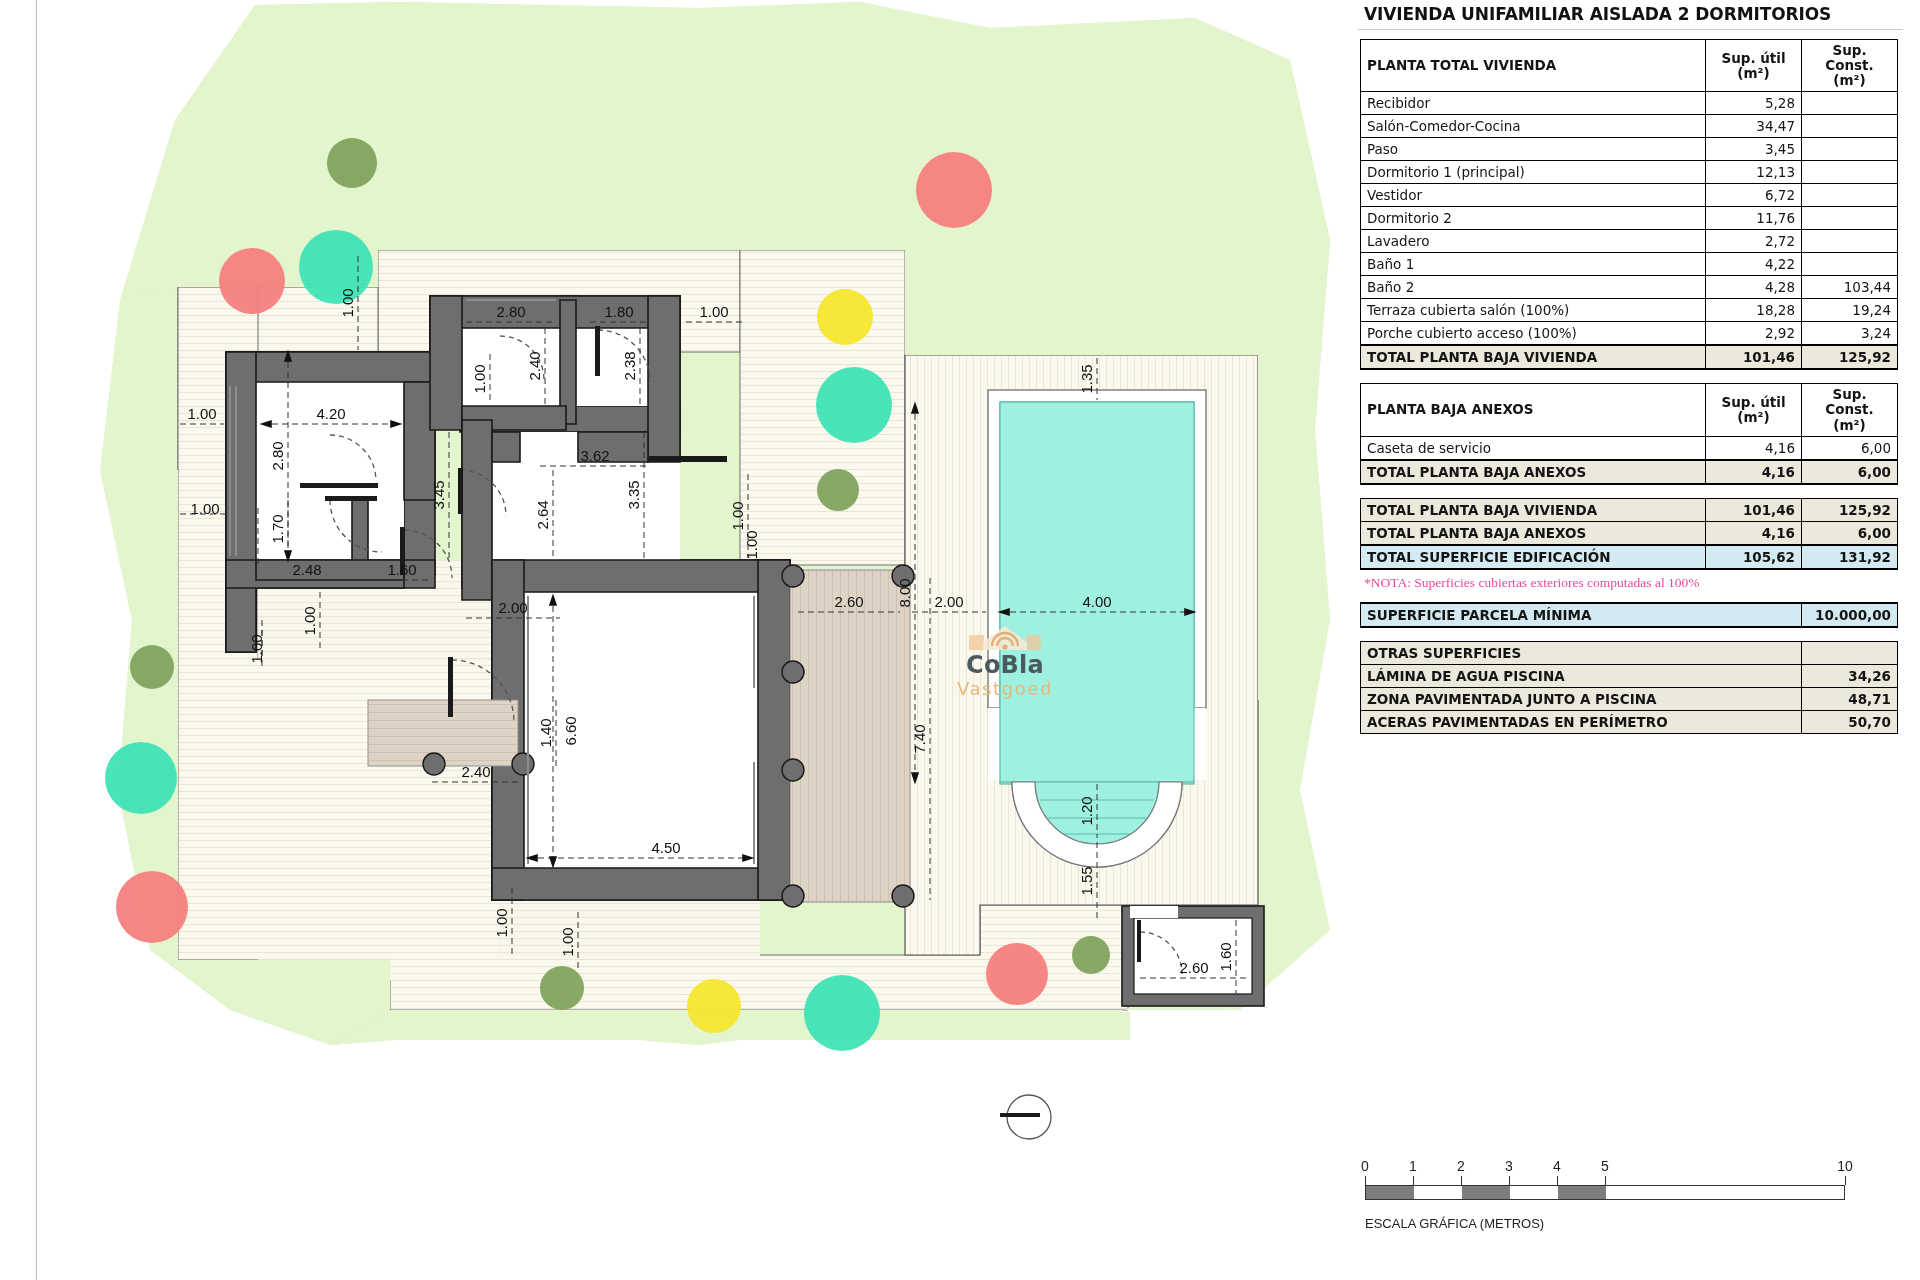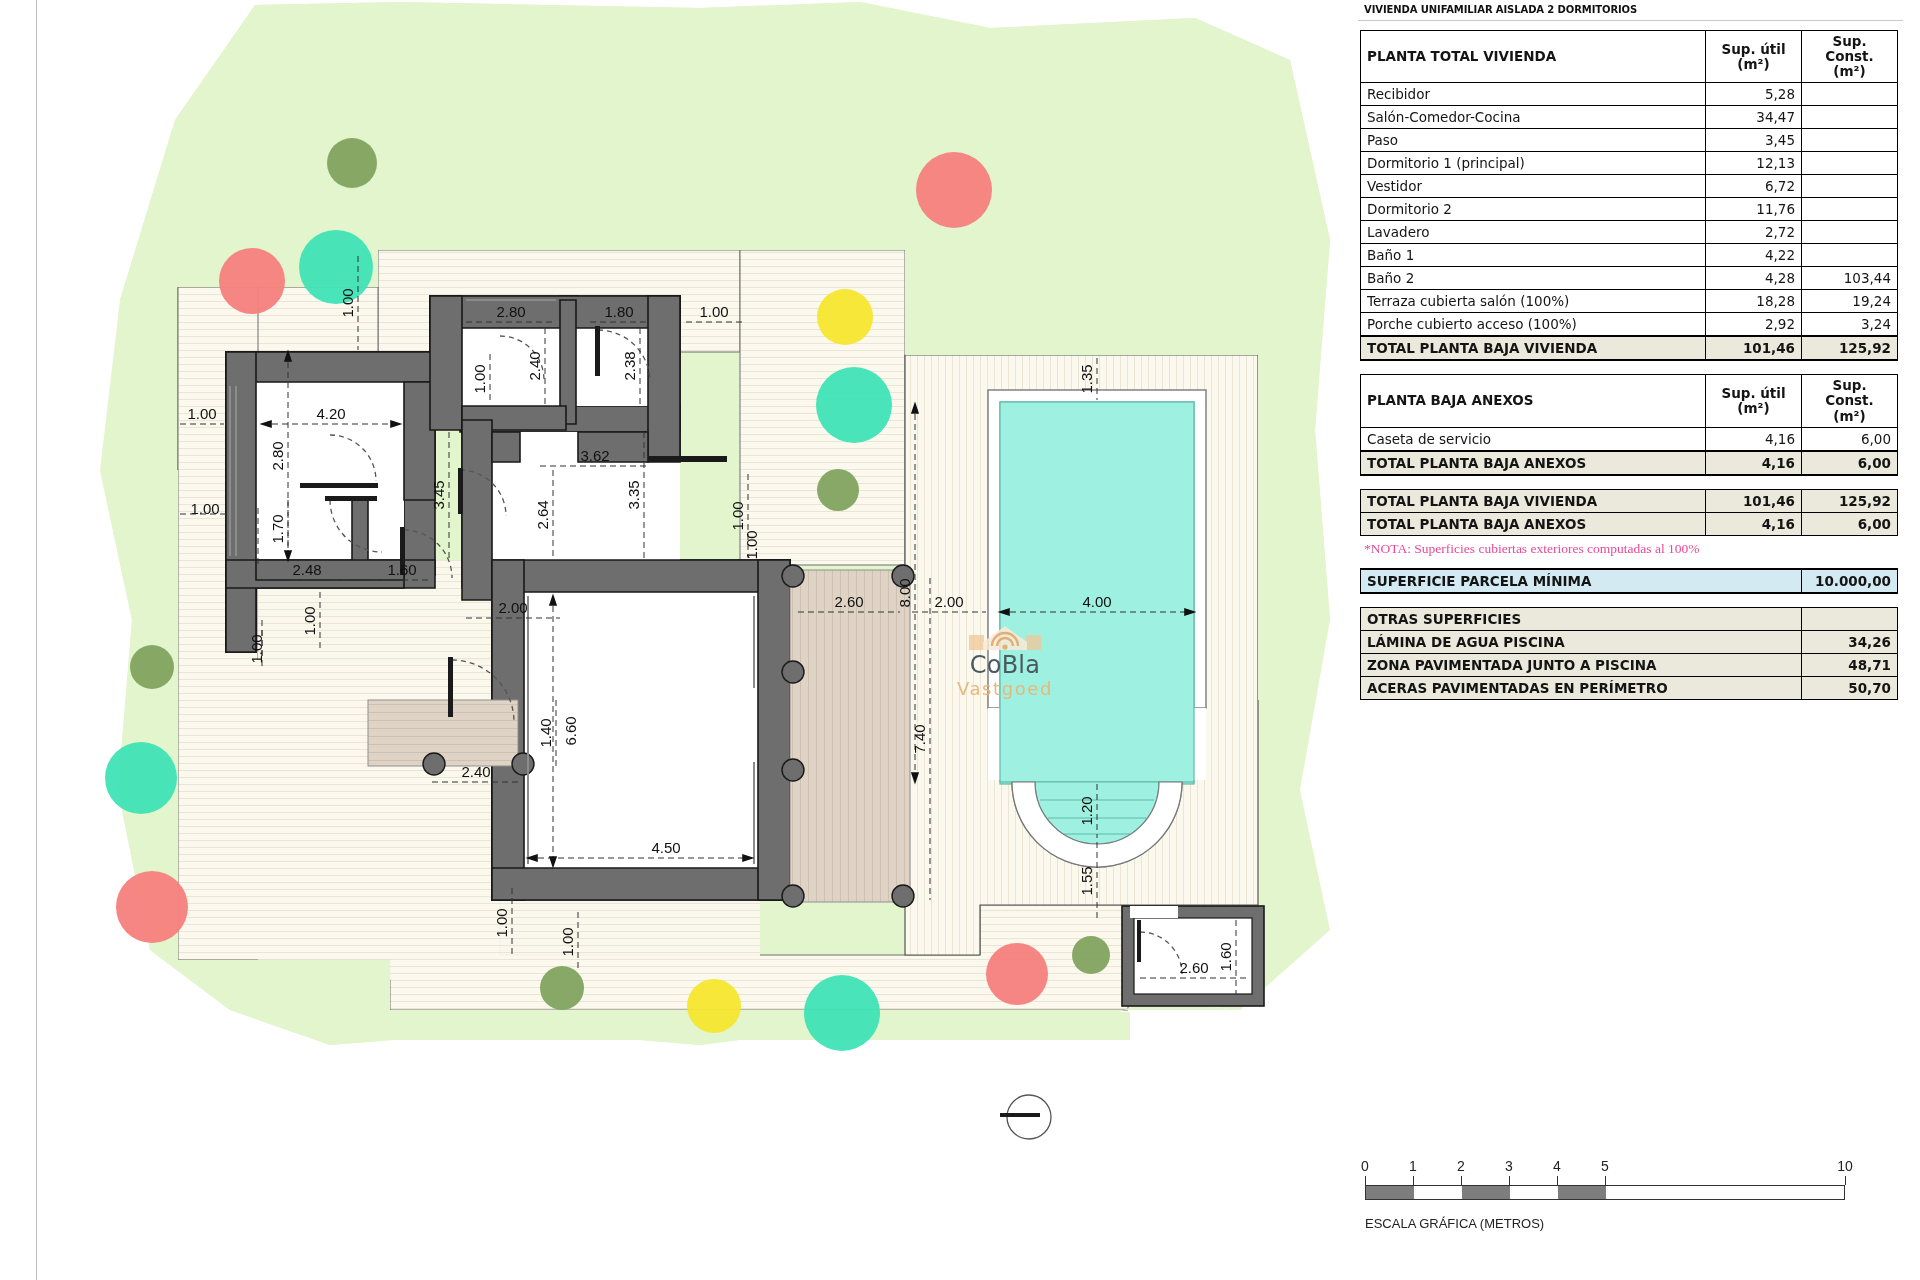--- a/index.html
+++ b/index.html
@@ -31,37 +31,37 @@
 
   
   #watermark {
     position: absolute; left: 940px; top: 622px;
     width: 130px; text-align: center;
     pointer-events: none;
   }
   #wm-logo { display:block; margin:0 auto 1px; }
   #wm-main {
     font-family: "DejaVu Sans", sans-serif;
-    font-size: 24px; font-weight: 400; color: #4a5a5e;
+    font-size: 24px; font-weight: 700; color: #4a5a5e;
     letter-spacing: .2px; line-height: 1;
   }
   #wm-sub {
     font-family: "DejaVu Sans", sans-serif;
     font-size: 18px; color: #e8b87a; letter-spacing: 1.6px;
     line-height: 1.2; margin-top: 1px;
   }
 
   
   #panel {
     position: absolute; left: 1358px; top: 0;
     width: 545px;
   }
   #sheet-title {
     font-family: "DejaVu Sans", sans-serif;
-    font-size: 10px; font-weight: bold; color: #111;
+    font-size: 17px; font-weight: bold; color: #111;
     letter-spacing: -0.1px;
     padding: 4px 0 5px 6px;
     border-bottom: 1px solid #c9c9c9;
     white-space: nowrap;
   }
   table.t {
     border-collapse: collapse;
     width: 537px;
     table-layout: fixed;
     margin-left: 2px;
@@ -597,20 +597,25 @@
         <tr class="beige">
           <td class="lbl">TOTAL PLANTA BAJA VIVIENDA</td>
           <td class="num">101,46</td>
           <td class="num">125,92</td>
         </tr>
         <tr class="beige">
           <td class="lbl">TOTAL PLANTA BAJA ANEXOS</td>
           <td class="num">4,16</td>
           <td class="num">6,00</td>
         </tr>
+        <tr class="hl">
+          <td class="lbl">TOTAL SUPERFICIE EDIFICACIÓN</td>
+          <td class="num">105,62</td>
+          <td class="num">131,92</td>
+        </tr>
       </tbody>
     </table>
 
     <div class="note">*NOTA: Superficies cubiertas exteriores computadas al 100%</div>
 
     <div class="spacer-sm"></div>
 
     <table class="t">
       <colgroup>
           <col class="c-label">

